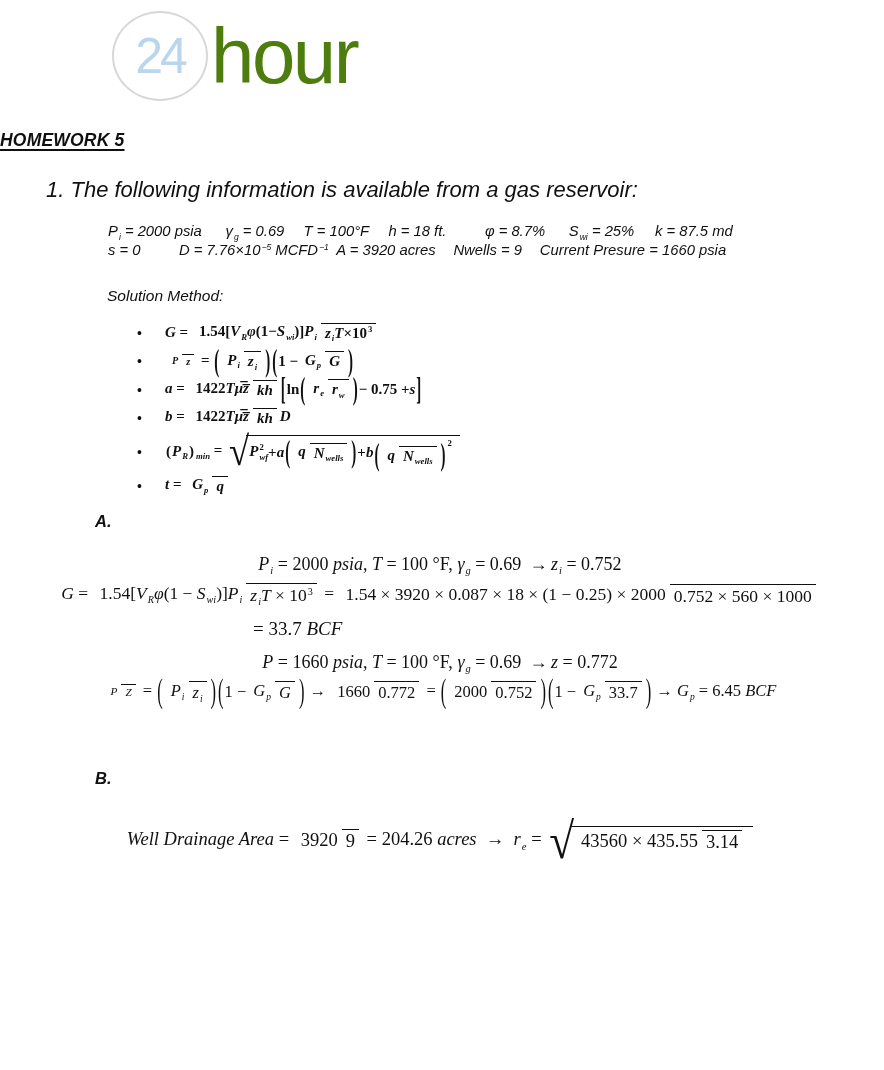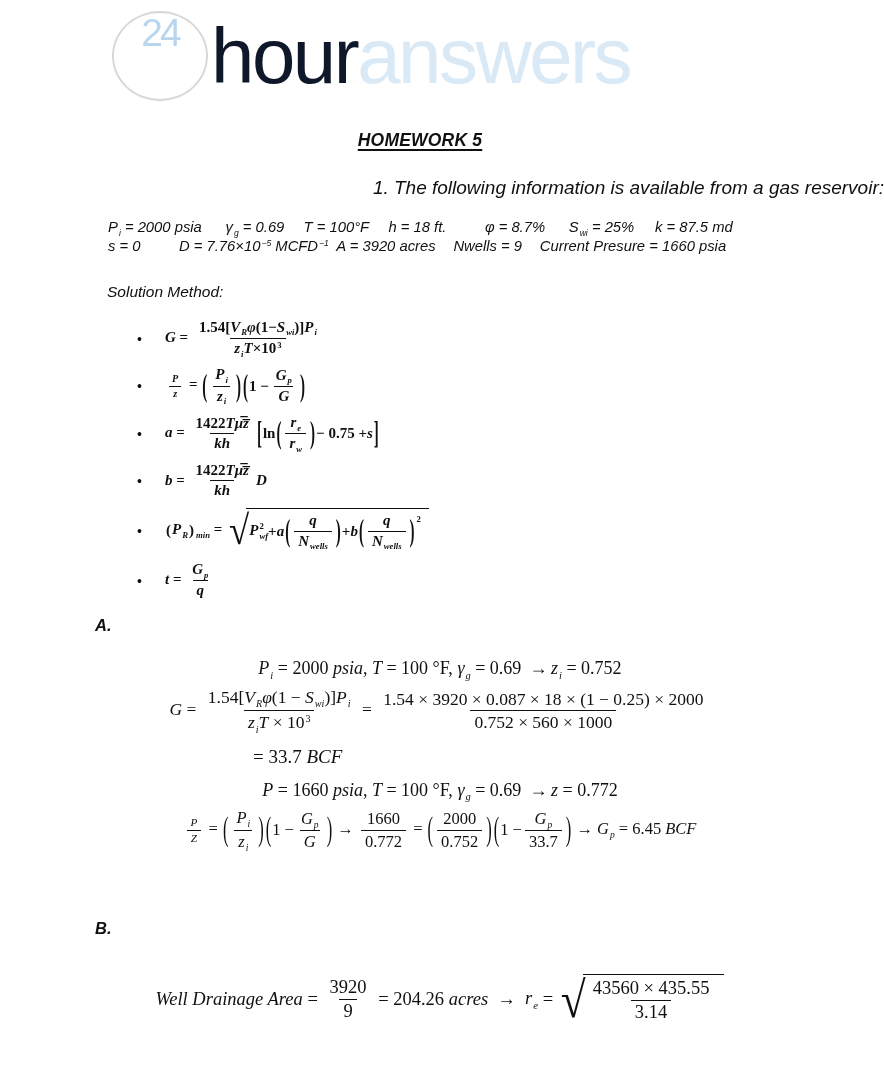--- a/index.html
+++ b/index.html
@@ -2,30 +2,30 @@
 <html><head>
 <meta charset="utf-8">
 <style>
   html,body{margin:0;padding:0;background:#fff;}
   body{width:884px;height:1070px;overflow:hidden;color:#101010;
        font-family:"Liberation Sans",sans-serif;-webkit-font-smoothing:antialiased;}
 
   
   .logo{display:flex;align-items:center;padding:10px 0 0 112px;height:92px;}
   .logo-circle{width:92px;height:86px;border:2.5px solid #d8d8d8;border-radius:50%;
-               display:flex;align-items:flex-start;justify-content:center;
-               font-size:39px;letter-spacing:-3px;line-height:1;}
+               display:flex;align-items:center;justify-content:center;
+               font-size:50px;letter-spacing:-3px;line-height:1;}
   .logo-word{font-size:78px;letter-spacing:-2.5px;line-height:1;margin-left:3px;}
   .logo-word.w2{margin-left:0;}
 
   
-  .title{width:840px;margin:28px 0 0 0;text-align:center;font-size:17.5px;font-weight:700;
+  .title{width:840px;margin:28px 0 0 0;text-align:left;font-size:17.5px;font-weight:700;
          font-style:italic;text-decoration:underline;text-underline-offset:3px;
          text-decoration-thickness:1.5px;letter-spacing:.2px;}
-  .problem{margin:26px 0 0 74px;font-size:19px;font-style:italic;text-align:right;}
+  .problem{margin:26px 0 0 46px;font-size:22px;font-style:italic;}
   .given{margin:19px 0 0 108px;font-size:14.8px;line-height:1.95;}
   .sol-label{margin:27px 4px 0 107px;font-size:15.5px;font-style:italic;}
   .part{display:flex;gap:10px;font-size:16.5px;font-style:italic;}
   .part.a{margin:16px 0 0 95px;}
   .part.b{margin:66px 0 0 95px;}
   .part-label{font-weight:700;}
   .part-text{max-width:600px;line-height:1.7;}
 
   
   .bullets{list-style:none;margin:18px 0 0 137px;padding:0;font-size:15px;}
@@ -33,21 +33,21 @@
   .bullet-dot{width:28px;font-size:14px;}
   .bullets .math{font-weight:700;}
 
   
   .math{font-family:"Liberation Serif","DejaVu Serif",serif;white-space:nowrap;}
   .math.sans, .math.sans .mt, .math.sans .mi{font-family:"Liberation Sans",sans-serif;font-style:italic;}
   .mi{font-style:italic;}
   .mt{font-style:normal;}
   .msp{display:inline-block;}
   .mgrp{display:inline;}
-  .mfrac{display:inline-flex;flex-direction:column;align-items:center;vertical-align:middle;
+  .mfrac{display:inline-flex;align-items:center;vertical-align:middle;
          margin:0 3px;line-height:1.18;text-align:center;justify-content:center;}
   .mfrac.sm{font-size:.68em;}
   .mnum{display:block;padding:0 4px 1px;}
   .mden{display:block;border-top:1.5px solid currentColor;padding:1px 4px 0;}
   .mscr-sub{font-size:.58em;vertical-align:-0.42em;line-height:1;margin-left:1px;}
   .mscr-sup{font-size:.58em;vertical-align:.6em;line-height:1;margin-left:1px;}
   .mgrp > .mfen.big ~ .mscr-sup{vertical-align:1.5em;}
   .mss{display:inline-flex;flex-direction:column;align-items:flex-start;vertical-align:middle;
        font-size:.58em;line-height:1.1;margin-left:1px;}
   .mfen{display:inline-flex;align-items:center;vertical-align:middle;margin:0 1px;}
@@ -73,22 +73,21 @@
 </style>
 </head>
 <body>
 
 <div class="page">
 
   <header class="logo">
     <span class="logo-circle" style="border-color: rgb(216, 216, 216); color: rgb(185, 214, 238);">
       <span>24</span>
     </span>
-    <span class="logo-word w1" style="color: #0f172a;">hour</span>
-      <span class="logo-word w2" style="color: rgb(217, 233, 246);">answers</span>
+    <span class="logo-word w1" style="color: #4d7c0f;">hour</span>
   </header>
 
   <h1 class="title">HOMEWORK 5</h1>
 
   <p class="problem">1. The following information is available from a gas reservoir:</p>
 
   <div class="given">
     <div class="math sans eq"><span class="mgrp"><span class="mi">P</span><span class="mscr-sub"><span class="mi">i</span></span></span><span class="mt"> = 2000 psia</span><span class="msp" style="width: 1.6em;"></span><span class="mgrp"><span class="mi">γ</span><span class="mscr-sub"><span class="mi">g</span></span></span><span class="mt"> = 0.69</span><span class="msp" style="width: 1.3em;"></span><span class="mi">T</span><span class="mt"> = 100°F</span><span class="msp" style="width: 1.3em;"></span><span class="mi">h</span><span class="mt"> = 18 ft.</span><span class="msp" style="width: 2.6em;"></span><span class="mi">φ</span><span class="mt"> = 8.7%</span><span class="msp" style="width: 1.6em;"></span><span class="mgrp"><span class="mi">S</span><span class="mscr-sub"><span class="mi">wi</span></span></span><span class="mt"> = 25%</span><span class="msp" style="width: 1.4em;"></span><span class="mi">k</span><span class="mt"> = 87.5 md</span></div>
     <div class="math sans eq"><span class="mi">s</span><span class="mt"> = 0</span><span class="msp" style="width: 2.6em;"></span><span class="mi">D</span><span class="mt"> = 7.76×10</span><span class="mgrp"><span class="mscr-sup"><span class="mt">−5</span></span></span><span class="mt"> MCFD</span><span class="mgrp"><span class="mscr-sup"><span class="mt">−1</span></span></span><span class="msp" style="width: 0.5em;"></span><span class="mi">A</span><span class="mt"> = 3920 acres</span><span class="msp" style="width: 1.2em;"></span><span class="mi">Nwells</span><span class="mt"> = 9</span><span class="msp" style="width: 1.2em;"></span><span class="mt">Current Presure  = 1660 psia</span></div>
   </div>

